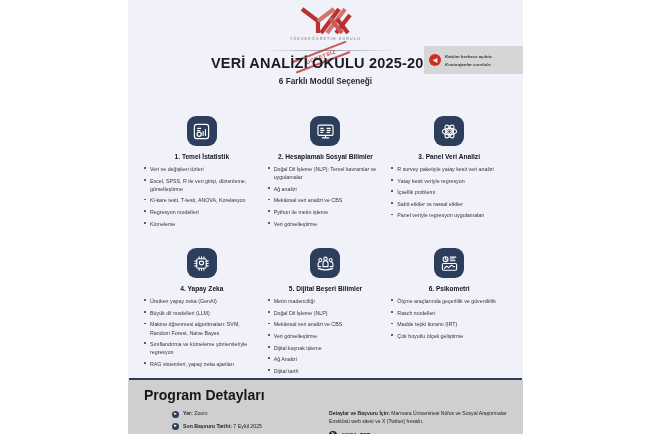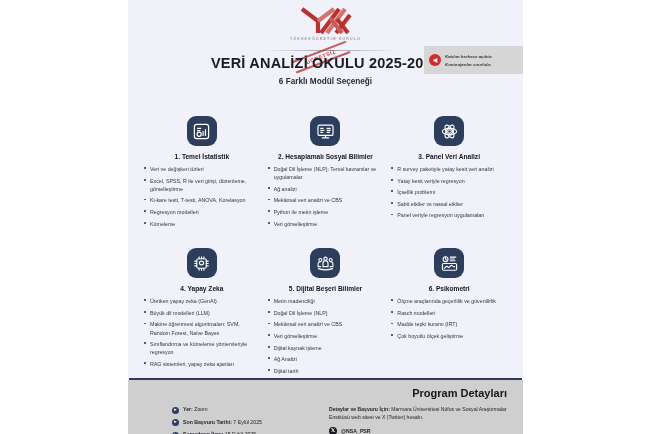--- a/index.html
+++ b/index.html
@@ -107,21 +107,21 @@
     width:1.9px;height:1.9px;background:#5c5c6a;
   }
 
   
   .footer-rule{height:2px;background:#2c3e5c;flex:0 0 auto;margin:0 1px;}
   .footer{
     flex:0 0 auto;height:78px;background:#cfcfcf;
     padding:7px 16px 0 16px;box-sizing:border-box;
   }
   .footer-title{
-    text-align:right;font-size:11px;font-weight:700;color:#16161d;
+    text-align:left;font-size:14px;font-weight:700;color:#16161d;
     margin-bottom:7px;font-family:"Liberation Sans",sans-serif;
   }
   .footer-cols{display:flex;gap:10px;}
   .footer-left{width:175px;flex:0 0 auto;padding-left:28px;box-sizing:border-box;}
   .footer-right{flex:1 1 auto;}
 
   .detail-row{display:flex;align-items:flex-start;gap:4px;margin-bottom:5.2px;}
   .bullet-icon{
     width:7px;height:7px;border-radius:50%;background:#2c3e5c;flex:0 0 auto;
     display:flex;align-items:center;justify-content:center;margin-top:.3px;

